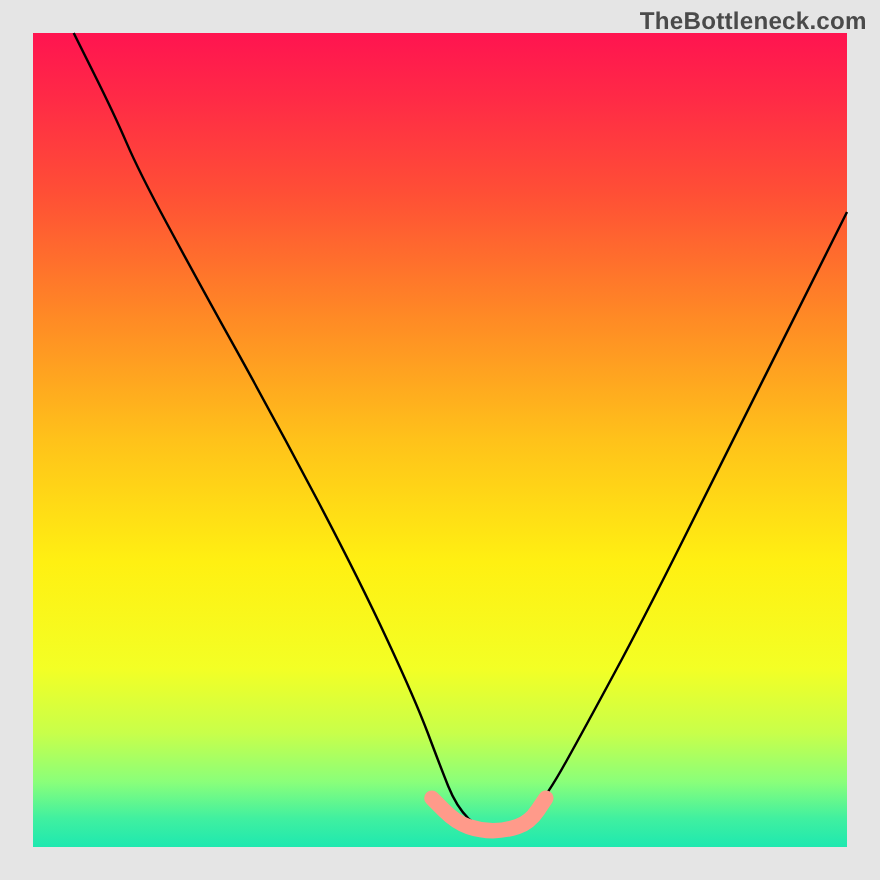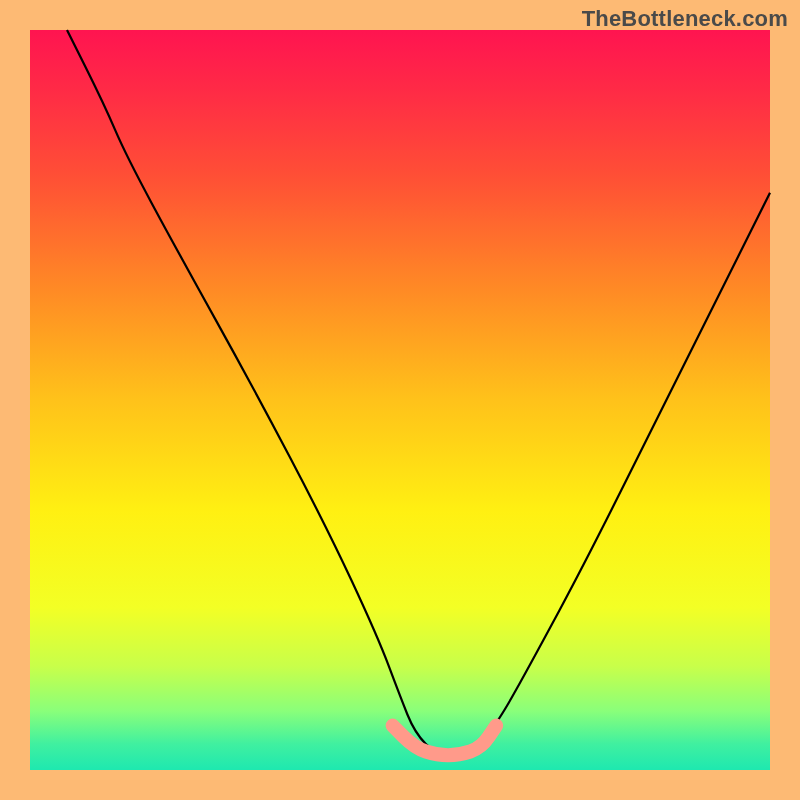--- a/index.html
+++ b/index.html
@@ -10,21 +10,21 @@
     background: #000;
     font-family: Arial, Helvetica, sans-serif;
     position: relative;
   }
   .frame {
     position: absolute;
     top: 0;
     left: 0;
     width: 800px;
     height: 800px;
-    background: #fdba74;
+    background: #e5e5e5;
   }
   .watermark {
     position: absolute;
     top: 6px;
     right: 12px;
     color: #4a4a4a;
     font-size: 22px;
     font-weight: 600;
     letter-spacing: 0.2px;
     z-index: 5;

